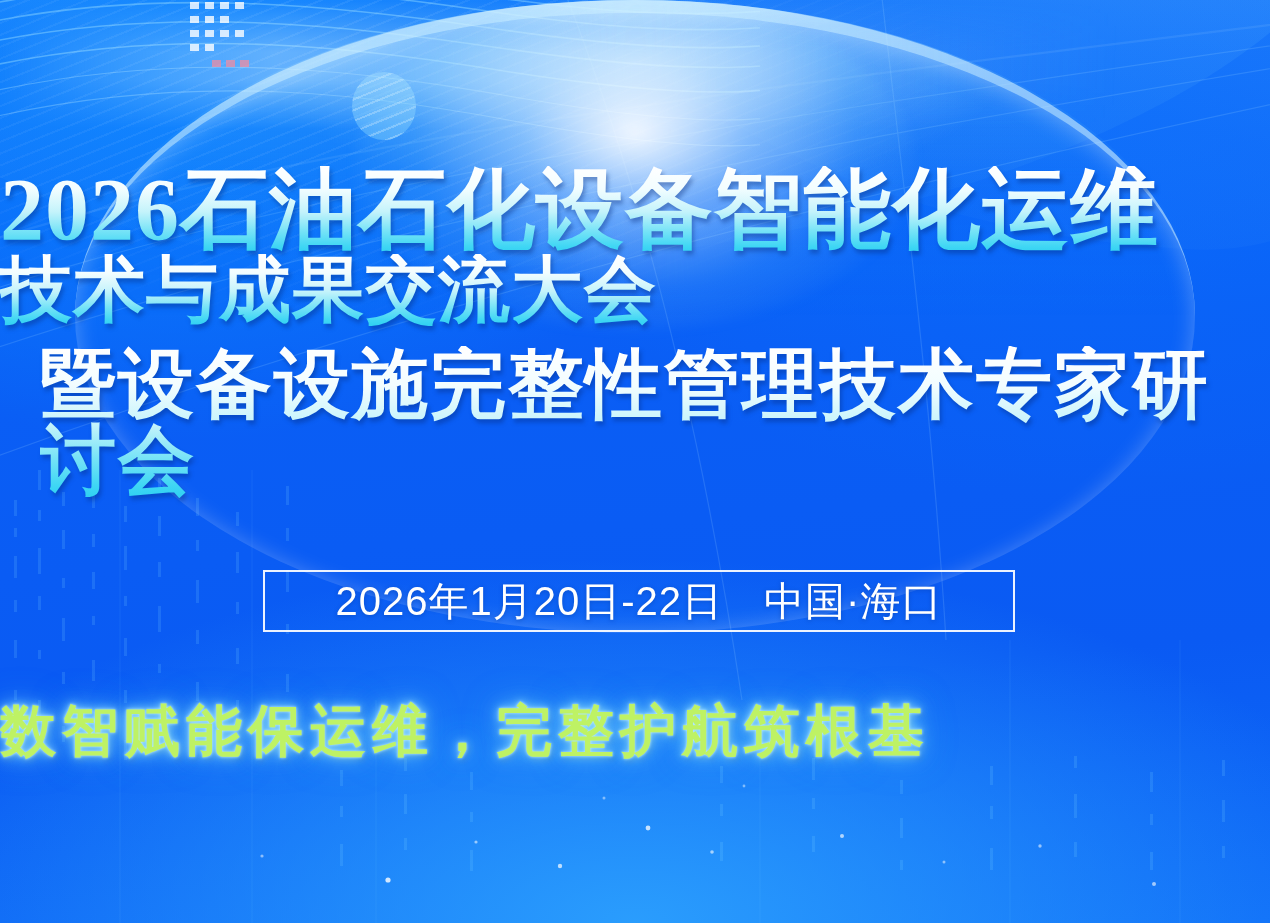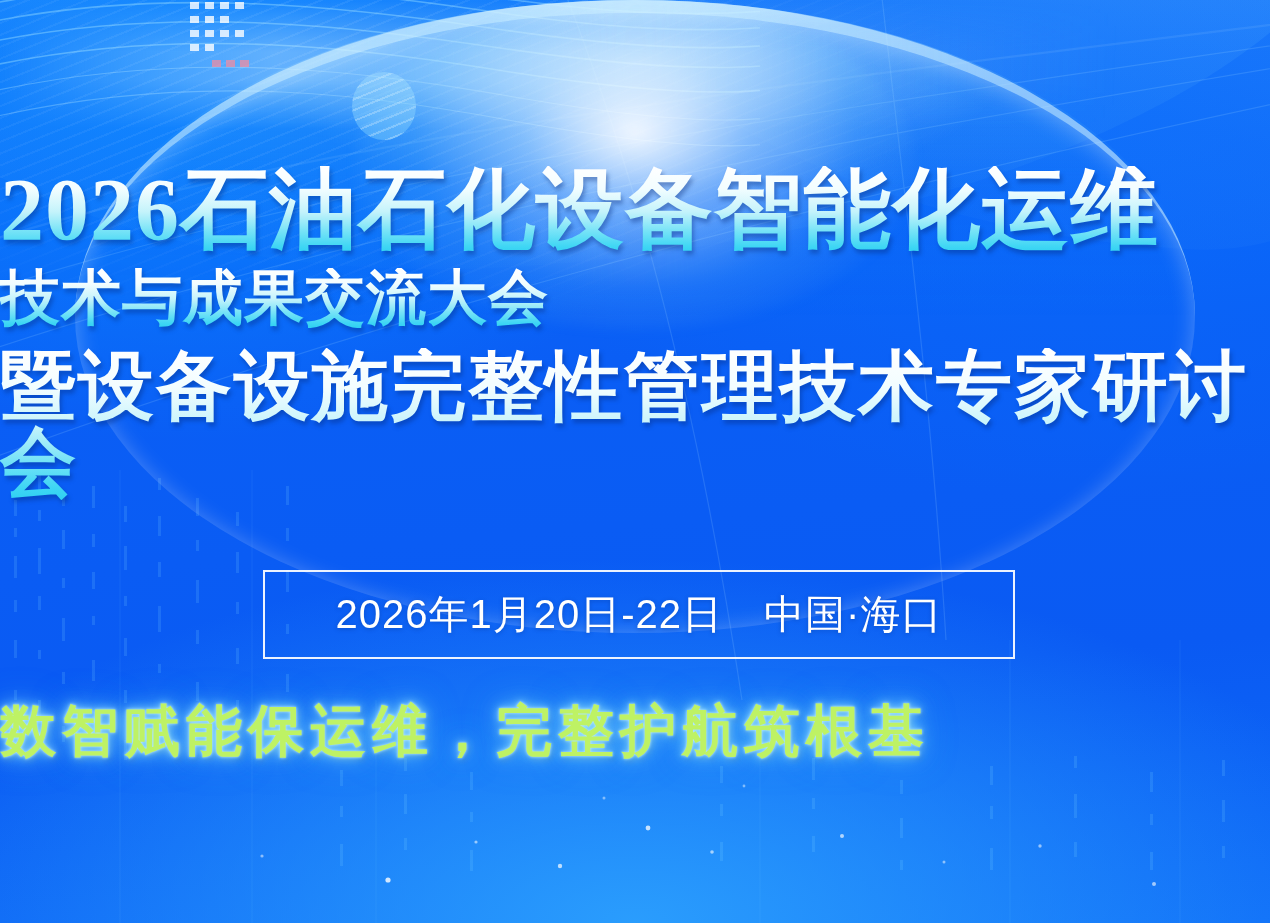--- a/index.html
+++ b/index.html
@@ -150,29 +150,29 @@
         #76e3f7 74%,
         #3ed6f4 92%,
         #2fd0f2 100%);
     -webkit-background-clip: text;
             background-clip: text;
     color: transparent;
     -webkit-text-fill-color: transparent;
     filter: drop-shadow(2px 4px 2px rgba(3,40,120,0.38));
   }
   .title-1 { font-size: 88px; }
-  .title-2 { font-size: 60px; margin-top: 14px; }
-  .title-3 { font-size: 76px; margin-top: 20px; letter-spacing: 2px; }
+  .title-2 { font-size: 72px; }
+  .title-3 { font-size: 76px; margin-top: 20px; letter-spacing: 2px; margin-left: 40px; }
 
   .date-box {
     position: absolute;
     left: 263px;
     top: 570px;
     width: 752px;
-    height: 89px;
+    height: 62px;
     box-sizing: border-box;
     border: 2px solid rgba(255,255,255,0.92);
     display: flex;
     align-items: center;
     justify-content: center;
   }
   .date-text {
     font-size: 40px;
     color: #ffffff;
     letter-spacing: 1px;

